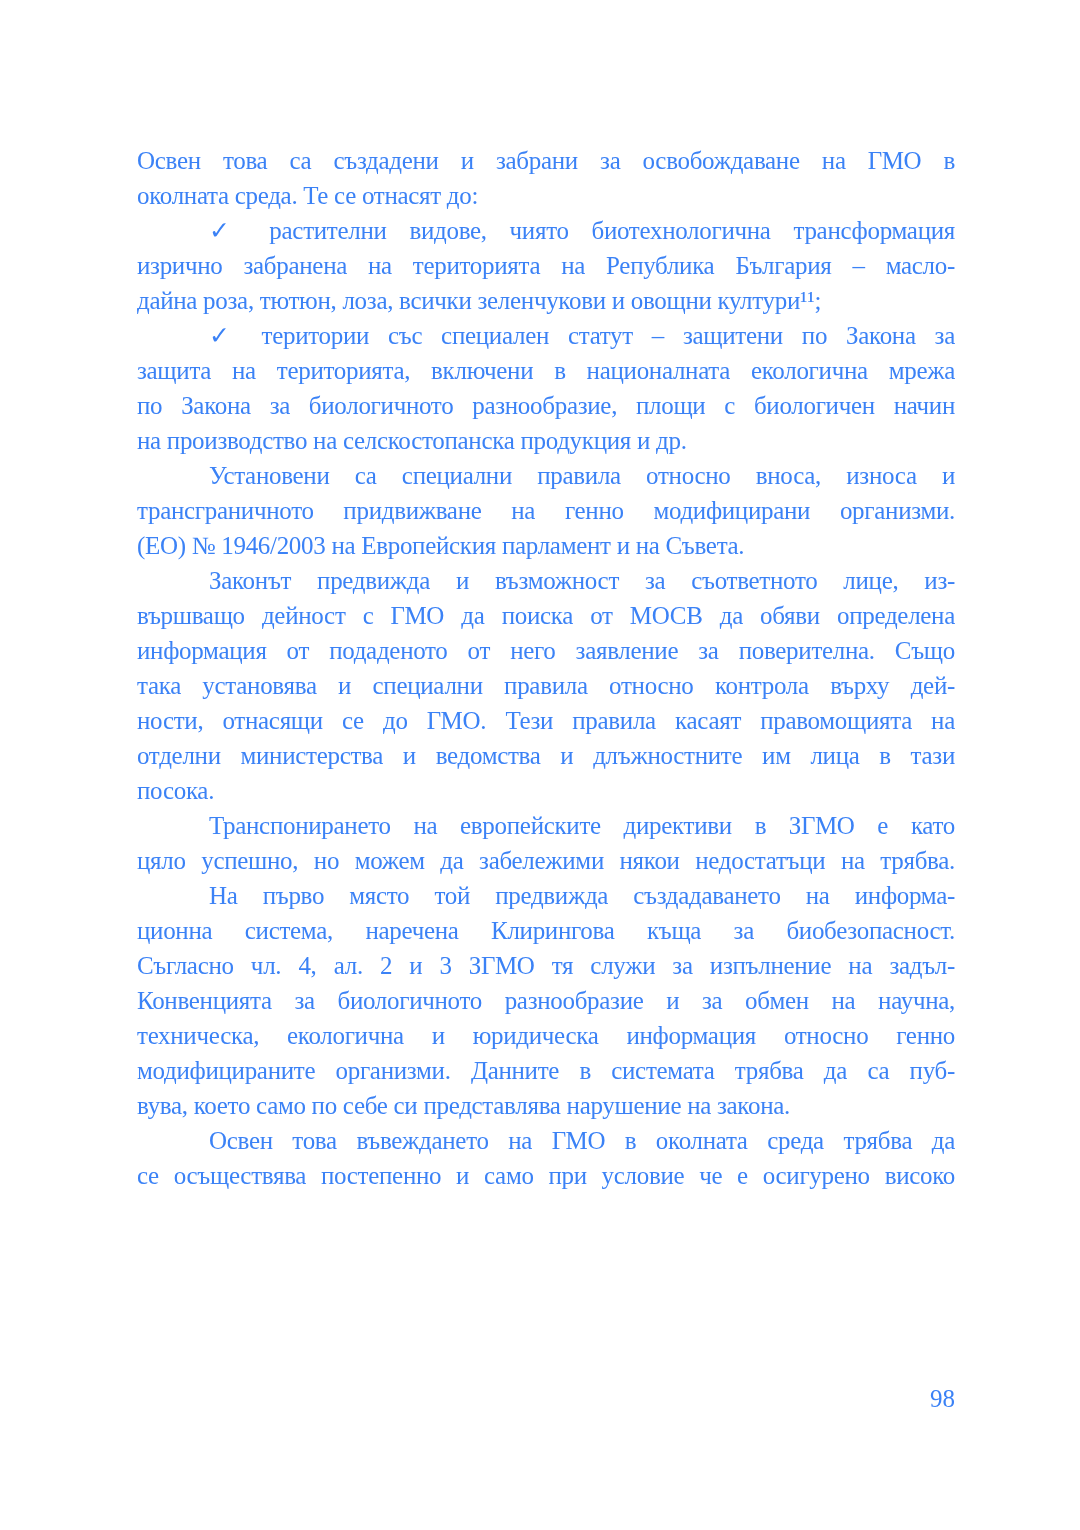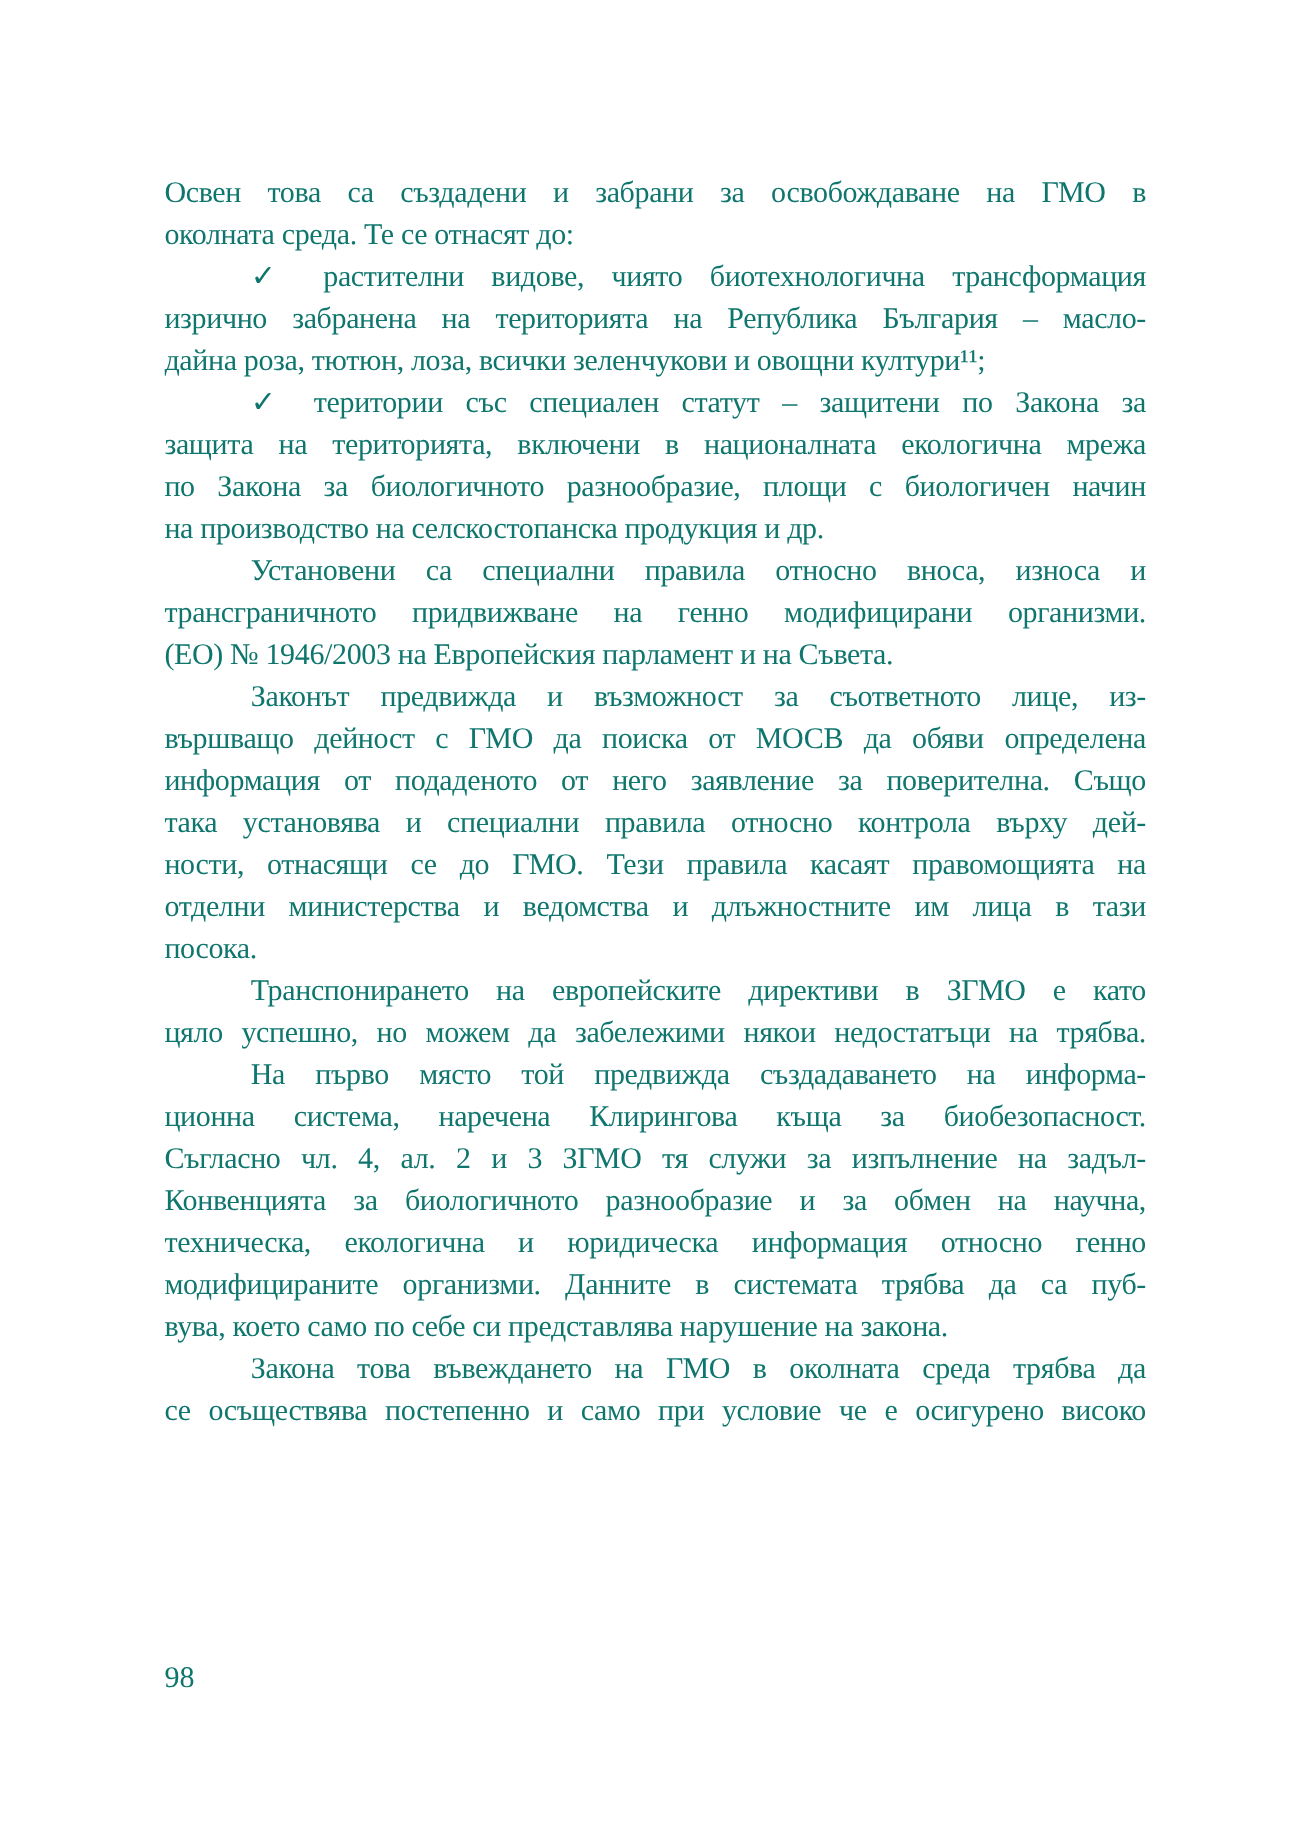--- a/index.html
+++ b/index.html
@@ -7,21 +7,21 @@
     padding: 0;
     background: #ffffff;
   }
   .page {
     position: relative;
     width: 1080px;
     height: 1530px;
     background: #ffffff;
     overflow: hidden;
     font-family: "Liberation Serif", "DejaVu Serif", "DejaVu Sans", serif;
-    color: #0f766e;
+    color: #3b82f6;
   }
   .text-block {
     position: absolute;
     left: 137px;
     top: 143px;
     width: 818px;
     font-size: 25px;
     line-height: 35px;
     letter-spacing: -0.3px;
   }
@@ -42,21 +42,21 @@
     -moz-text-align-last: left;
   }
   .line.indent {
     text-indent: 72px;
   }
   .page-number {
     position: absolute;
     top: 1381px;
     left: 137px;
     width: 818px;
-    text-align: left;
+    text-align: right;
     font-size: 25px;
     line-height: 35px;
   }
 </style>
 </head>
 <body>
 
 <div class="page">
   <div class="text-block" id="text-block">
       <div class="paragraph">
@@ -95,18 +95,18 @@
       <div class="paragraph">
         <div class="line indent">На първо място той предвижда създадаването на информа-</div>
         <div class="line">ционна система, наречена Клирингова къща за биобезопасност.</div>
         <div class="line">Съгласно чл. 4, ал. 2 и 3 ЗГМО тя служи за изпълнение на задъл-</div>
         <div class="line">Конвенцията за биологичното разнообразие и за обмен на научна,</div>
         <div class="line">техническа, екологична и юридическа информация относно генно</div>
         <div class="line">модифицираните организми. Данните в системата трябва да са пуб-</div>
         <div class="line lastline">вува, което само по себе си представлява нарушение на закона.</div>
       </div>
       <div class="paragraph">
-        <div class="line indent">Закона това въвеждането на ГМО в околната среда трябва да</div>
+        <div class="line indent">Освен това въвеждането на ГМО в околната среда трябва да</div>
         <div class="line">се осъществява постепенно и само при условие че е осигурено високо</div>
       </div>
     </div>
   <div class="page-number">98</div>
 </div>
 
 </body></html>

